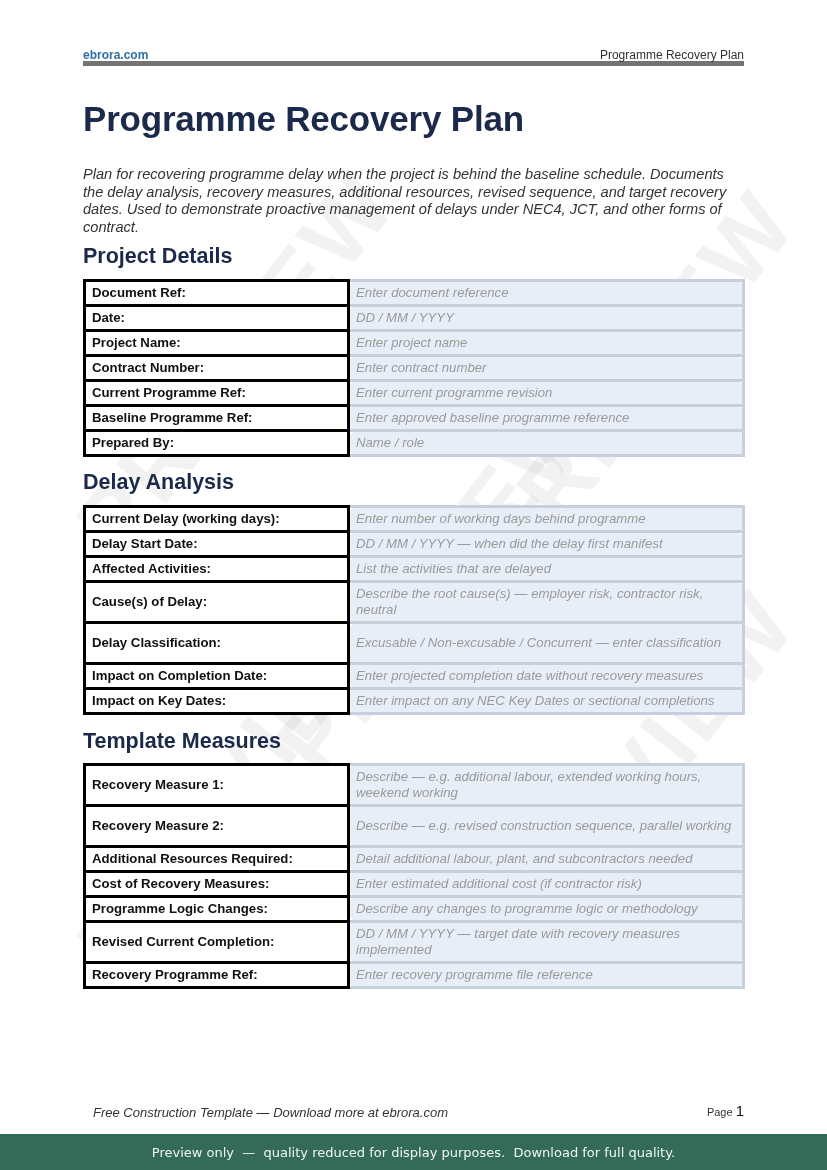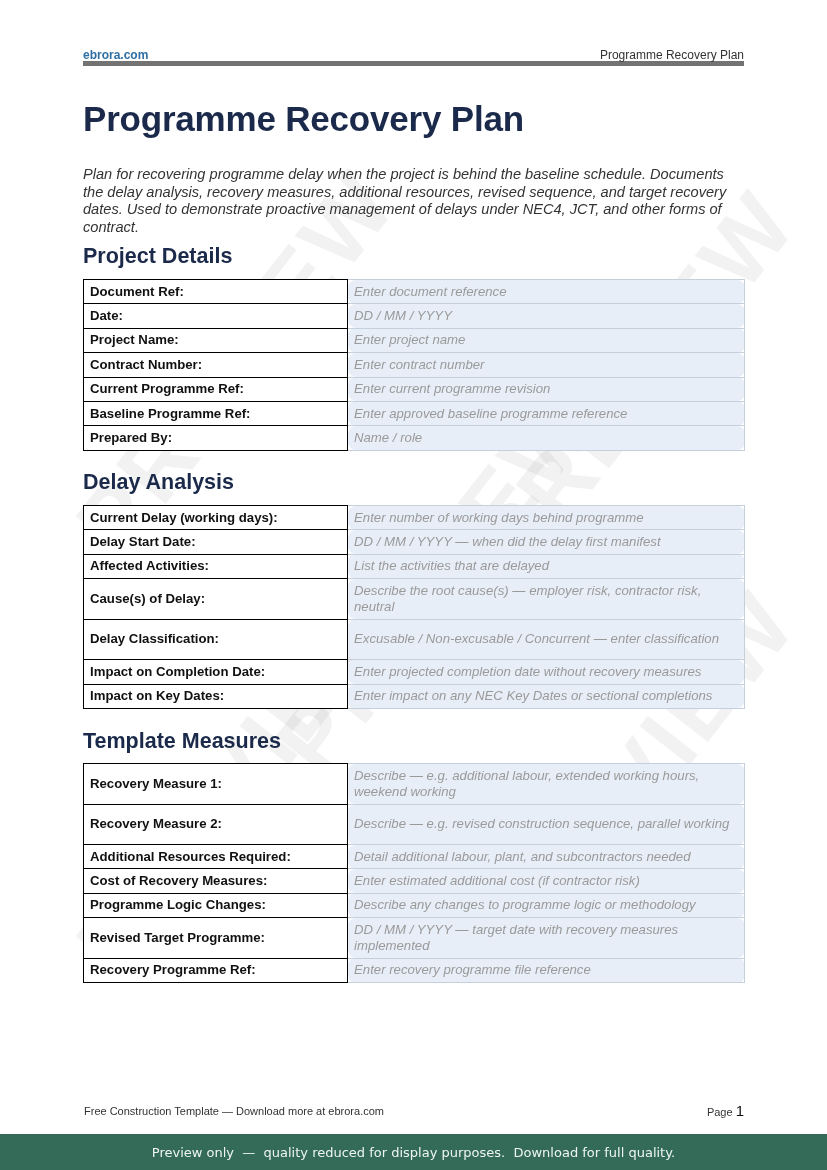--- a/index.html
+++ b/index.html
@@ -26,37 +26,37 @@
   .section-heading {
     position: absolute; left: 83px;
     font-size: 21.5px; font-weight: bold; color: #1b2a4a;
   }
 
   table.form {
     position: absolute; left: 83px; width: 662px;
     border-collapse: collapse; table-layout: fixed;
   }
   table.form td {
-    border: 1px solid #000000; font-size: 13.2px; vertical-align: middle;
+    border: 3px solid #000000; font-size: 13.2px; vertical-align: middle;
     padding: 3px 6px; line-height: 16px;
   }
   table.form td.label { width: 264px; font-weight: bold; color: #111; background: #fff; }
   table.form td.value {
     background: #e8eef8; color: #9a9a9a; font-style: italic; border-color: #c6cfdc; border-radius: 8px;
   }
   table.form tr { height: 24.4px; }
   table.form tr.tall { height: 40.5px; }
 
   .watermark {
     position: absolute; font-size: 92px; font-weight: bold; color: rgba(150,150,150,0.12);
     transform: rotate(-52deg); transform-origin: center center; white-space: nowrap;
     pointer-events: none; letter-spacing: 4px;
   }
 
-  .footer-left { position: absolute; left: 84px; top: 1105px; font-size: 11px; color: #333; }
+  .footer-left { position: absolute; left: 93px; top: 1105px; font-size: 13px; color: #333; font-style: italic; }
   .footer-right { position: absolute; right: 83px; top: 1102px; font-size: 11px; color: #333; }
   .footer-right .pagenum { font-size: 15px; color: #111; }
 
   .preview-bar {
     position: absolute; left: 0; top: 1134px; width: 827px; height: 36px;
     background: #336b58; color: #eef5f1; font-family: "DejaVu Sans", sans-serif;
     font-size: 13px; display: flex; align-items: center; justify-content: center;
     white-space: pre;
   }
 </style>
@@ -162,21 +162,21 @@
       </tr>
   <tr>
         <td class="label">Cost of Recovery Measures:</td>
         <td class="value">Enter estimated additional cost (if contractor risk)</td>
       </tr>
   <tr>
         <td class="label">Programme Logic Changes:</td>
         <td class="value">Describe any changes to programme logic or methodology</td>
       </tr>
   <tr class="tall">
-        <td class="label">Revised Target Programme:</td>
+        <td class="label">Revised Current Completion:</td>
         <td class="value">DD / MM / YYYY — target date with recovery measures implemented</td>
       </tr>
   <tr>
         <td class="label">Recovery Programme Ref:</td>
         <td class="value">Enter recovery programme file reference</td>
       </tr>
 </tbody>
   </table>
 
 <div class="footer-left">Free Construction Template — Download more at ebrora.com</div>

